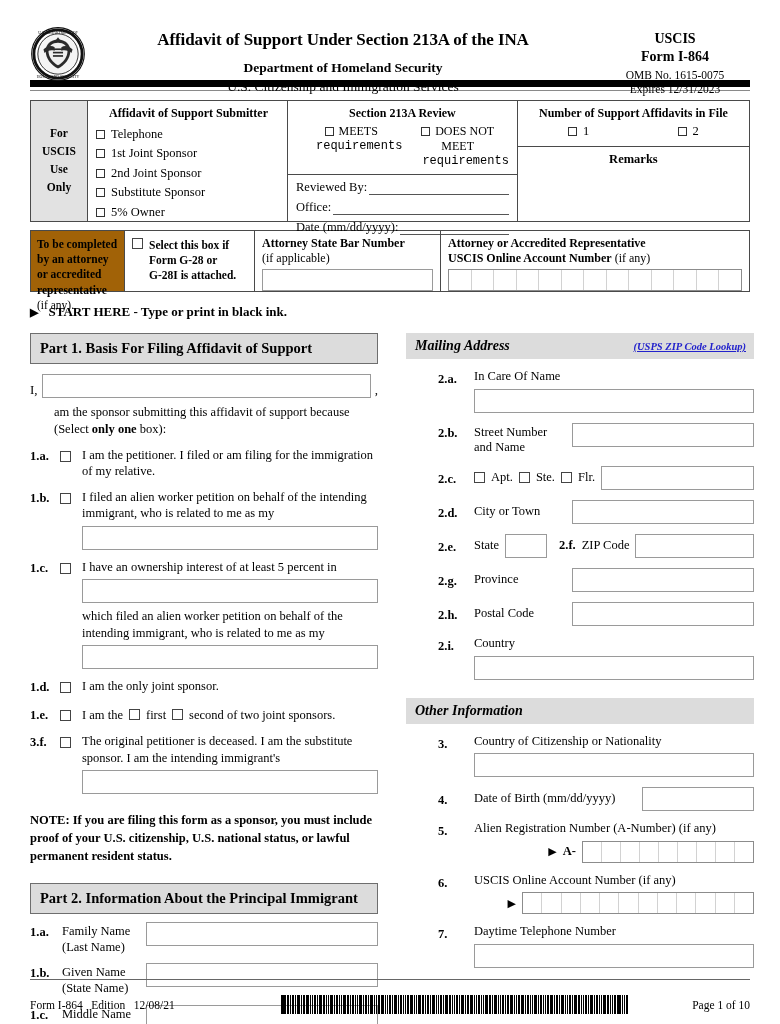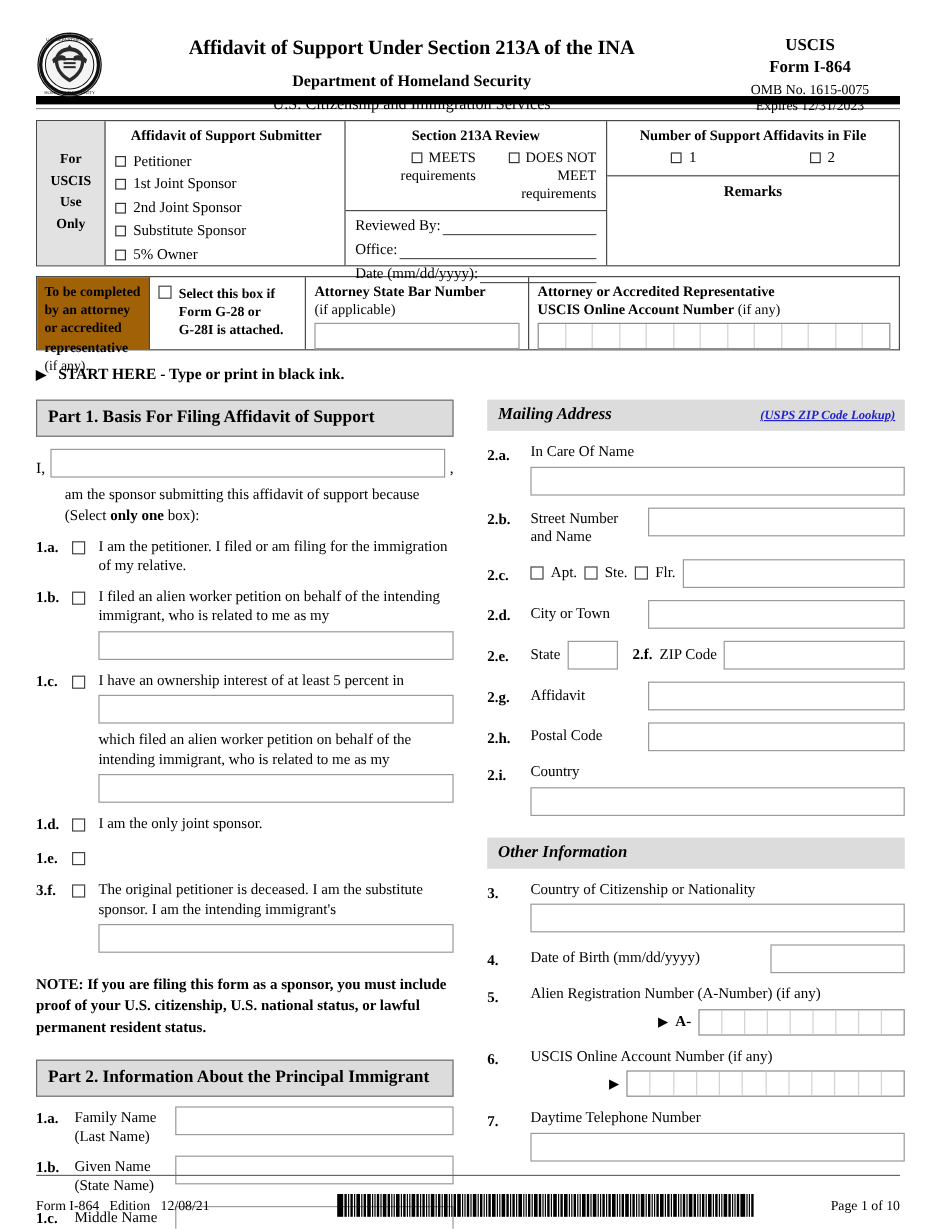--- a/index.html
+++ b/index.html
@@ -154,23 +154,23 @@
 
   .review-top {
     padding: 5px 8px 6px 8px;
     border-bottom: 1.5px solid #4a4a4a;
   }
   .review-opts {
     display: flex;
     font-size: 12px;
     margin-top: 2px;
   }
-  .review-opt { flex: 1 1 50%; text-align: right; padding-left: 4px; }
+  .review-opt { flex: 1 1 50%; text-align: center; padding-left: 4px; }
   .review-opt .lbl { margin-left: 5px; }
-  .review-opt .sub { display: block; margin-left: 16px; }
+  .review-opt .sub { display: block; margin-left: 16px; font-family: Liberation Mono, monospace; }
   .review-bottom { padding: 5px 8px 0 8px; font-size: 12.5px; }
   .fillrow { display: flex; align-items: flex-end; margin-bottom: 5px; }
   .fillrow .lead { white-space: nowrap; }
   .fillline { flex: 1 1 auto; border-bottom: 1px solid #555; height: 11px; margin-left: 2px; }
 
   .affid-top {
     padding: 5px 6px 7px 6px;
     border-bottom: 1.5px solid #4a4a4a;
   }
   .affid-opts {
@@ -330,21 +330,21 @@
   .nrow {
     display: flex;
     align-items: flex-start;
     margin-top: 8px;
     font-size: 12.5px;
   }
   .nrow .n { flex: 0 0 32px; font-weight: bold; padding-top: 3px; }
   .nrow .lbl2 { flex: 0 0 84px; line-height: 1.25; padding-top: 2px; }
 
   
-  .rrow { display: flex; margin-top: 10px; font-size: 12.5px; }
+  .rrow { display: flex; margin-top: 10px; font-size: 12.5px; margin-left: 32px; }
   .rnum { flex: 0 0 36px; font-weight: bold; padding-top: 3px; }
   .rbody { flex: 1 1 auto; }
   .rlabel { line-height: 1.25; }
   .inline { display: flex; align-items: center; gap: 6px; }
 
   
   .footer-rule {
     position: absolute;
     left: 30px;
     right: 30px;
@@ -408,21 +408,21 @@
 
   <div class="uscis-box">
 
     <div class="uscis-left">
       <span>For<br>USCIS<br>Use<br>Only</span>
     </div>
 
     <div class="uscis-col2">
       <div class="boxhead">Affidavit of Support Submitter</div>
       <div class="submitter-item">
-        <span class="cb"></span><span>Petitioner</span>
+        <span class="cb"></span><span>Telephone</span>
       </div>
       <div class="submitter-item">
         <span class="cb"></span><span>1st Joint Sponsor</span>
       </div>
       <div class="submitter-item">
         <span class="cb"></span><span>2nd Joint Sponsor</span>
       </div>
       <div class="submitter-item">
         <span class="cb"></span><span>Substitute Sponsor</span>
       </div>
@@ -571,20 +571,27 @@
 
       <div class="qrow">
         <span class="qnum">1.d.</span>
         <span class="qcb"><span class="cb-lg"></span></span>
         <span class="qtext">I am the only joint sponsor.</span>
       </div>
 
       <div class="qrow" style="align-items:center;">
         <span class="qnum">1.e.</span>
         <span class="qcb"><span class="cb-lg"></span></span>
+        <span class="qtext inline">
+          <span>I am the</span>
+          <span class="cb-lg"></span>
+          <span>first</span>
+          <span class="cb-lg"></span>
+          <span>second of two joint sponsors.</span>
+        </span>
       </div>
 
       <div class="qrow">
         <span class="qnum">3.f.</span>
         <span class="qcb"><span class="cb-lg"></span></span>
         <span class="qtext">
           <span>The original petitioner is deceased.  I am the substitute sponsor.  I am the intending immigrant's</span>
           <span class="fld qfield" style="display:block;"></span>
         </span>
       </div>
@@ -675,21 +682,21 @@
           <span class="fld" style="width:42px;"></span>
           <span style="font-weight:bold;margin-left:6px;">2.f.</span>
           <span>ZIP Code</span>
           <span class="fld fld-grow"></span>
         </span>
       </div>
 
       <div class="rrow" style="align-items:center;">
         <span class="rnum">2.g.</span>
         <span class="rbody inline">
-          <span class="rlabel" style="flex:0 0 92px;">Affidavit</span>
+          <span class="rlabel" style="flex:0 0 92px;">Province</span>
           <span class="fld fld-grow"></span>
         </span>
       </div>
 
       <div class="rrow" style="align-items:center;">
         <span class="rnum">2.h.</span>
         <span class="rbody inline">
           <span class="rlabel" style="flex:0 0 92px;">Postal Code</span>
           <span class="fld fld-grow"></span>
         </span>

